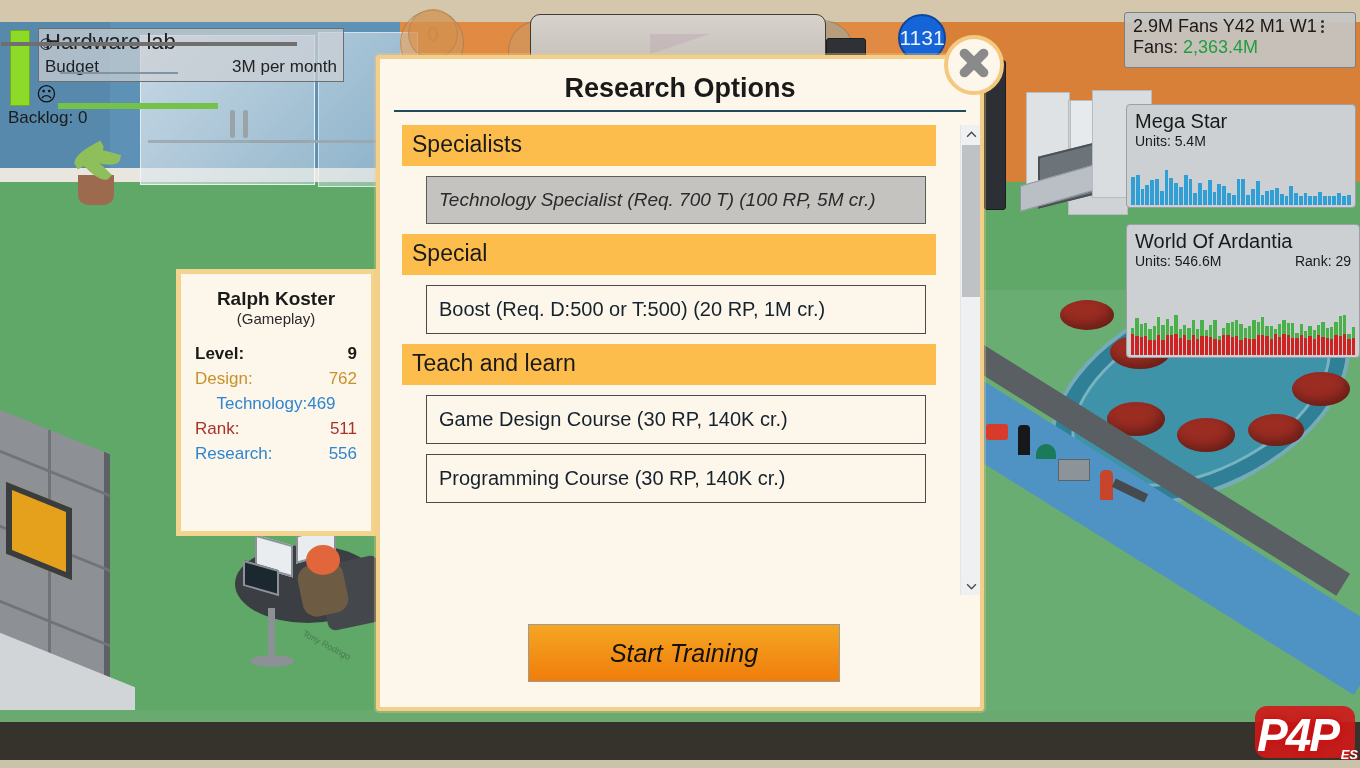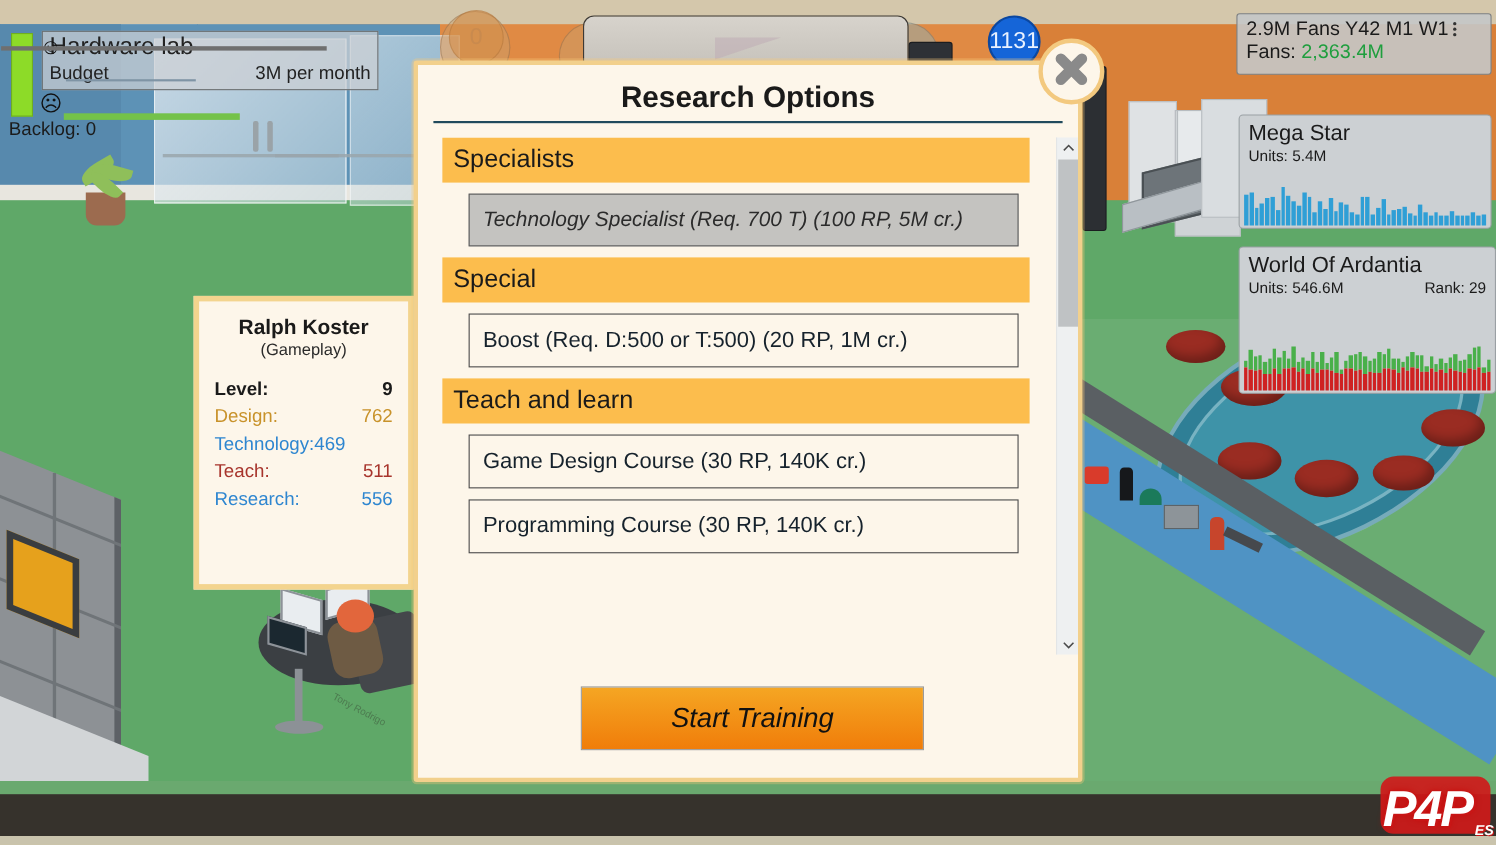--- a/index.html
+++ b/index.html
@@ -590,26 +590,26 @@
     <div style="text-align:center;font-size:15px;color:#2a2a2a;">(Gameplay)</div>
     <div id="emp-stats" style="margin-top:14px;padding:0 14px;">
         <div style="display: flex; justify-content: space-between; font-size: 17px; line-height: 25px; color: rgb(26, 26, 26); font-weight: bold;">
           <span>Level:</span>
           <span>9</span>
         </div>
         <div style="display: flex; justify-content: space-between; font-size: 17px; line-height: 25px; color: rgb(200, 146, 42);">
           <span>Design:</span>
           <span>762</span>
         </div>
-        <div style="display: flex; justify-content: flex-start; font-size: 17px; line-height: 25px; color: rgb(46, 134, 208);">
+        <div style="display: flex; justify-content: center; font-size: 17px; line-height: 25px; color: rgb(46, 134, 208);">
           <span>Technology:</span>
           <span>469</span>
         </div>
         <div style="display: flex; justify-content: space-between; font-size: 17px; line-height: 25px; color: rgb(167, 52, 44);">
-          <span>Teach:</span>
+          <span>Rank:</span>
           <span>511</span>
         </div>
         <div style="display: flex; justify-content: space-between; font-size: 17px; line-height: 25px; color: rgb(46, 134, 208);">
           <span>Research:</span>
           <span>556</span>
         </div>
       </div>
   </div>
 
   <div id="modal">

